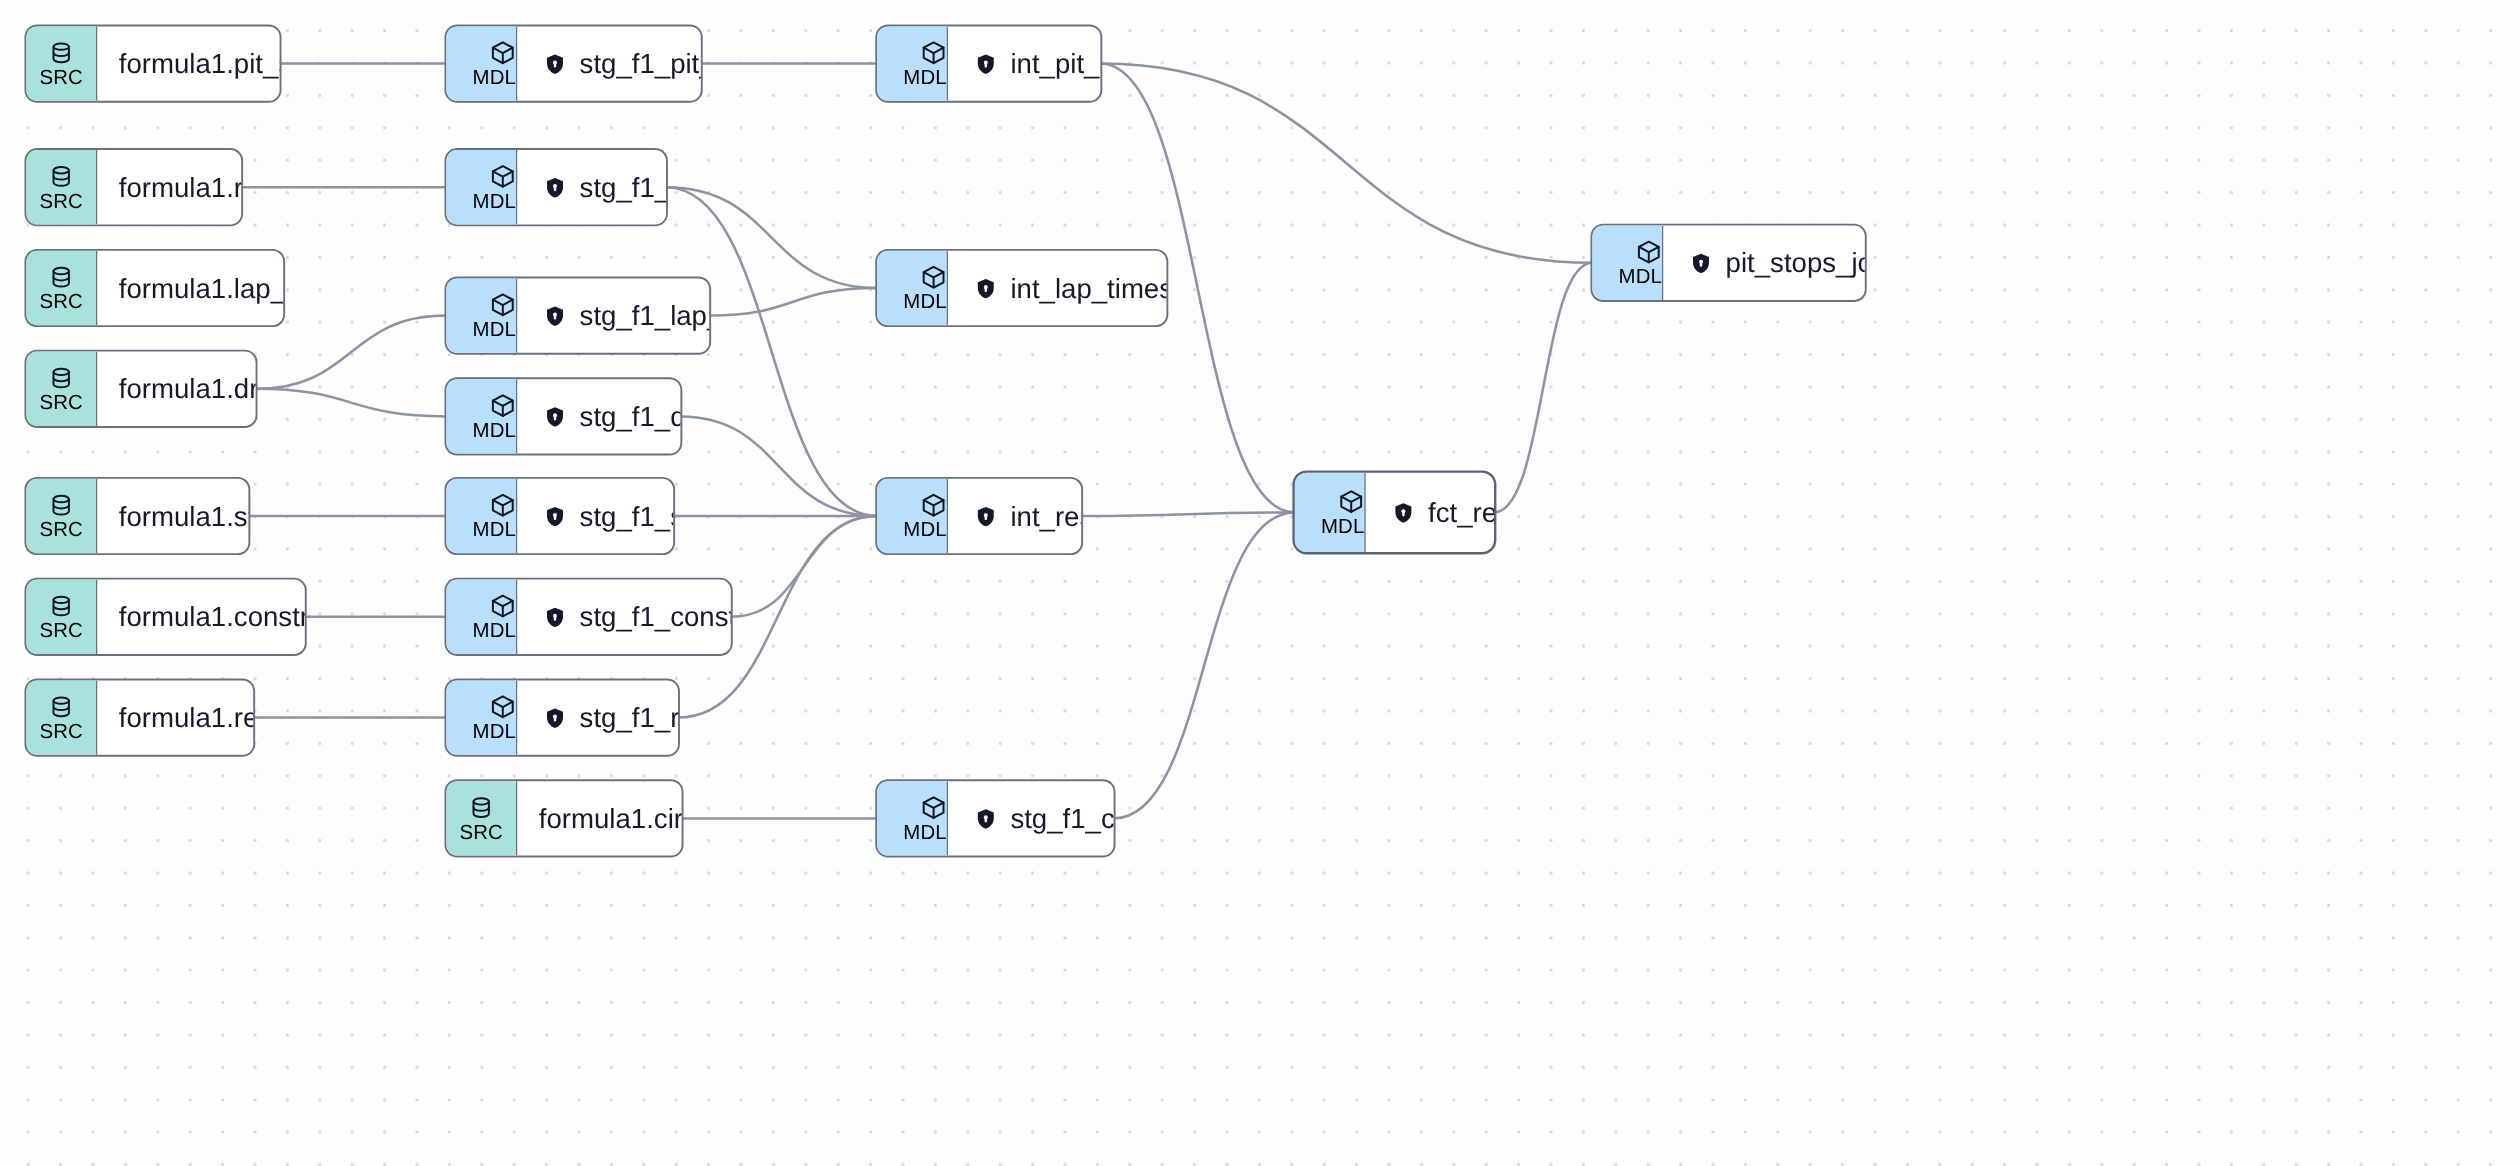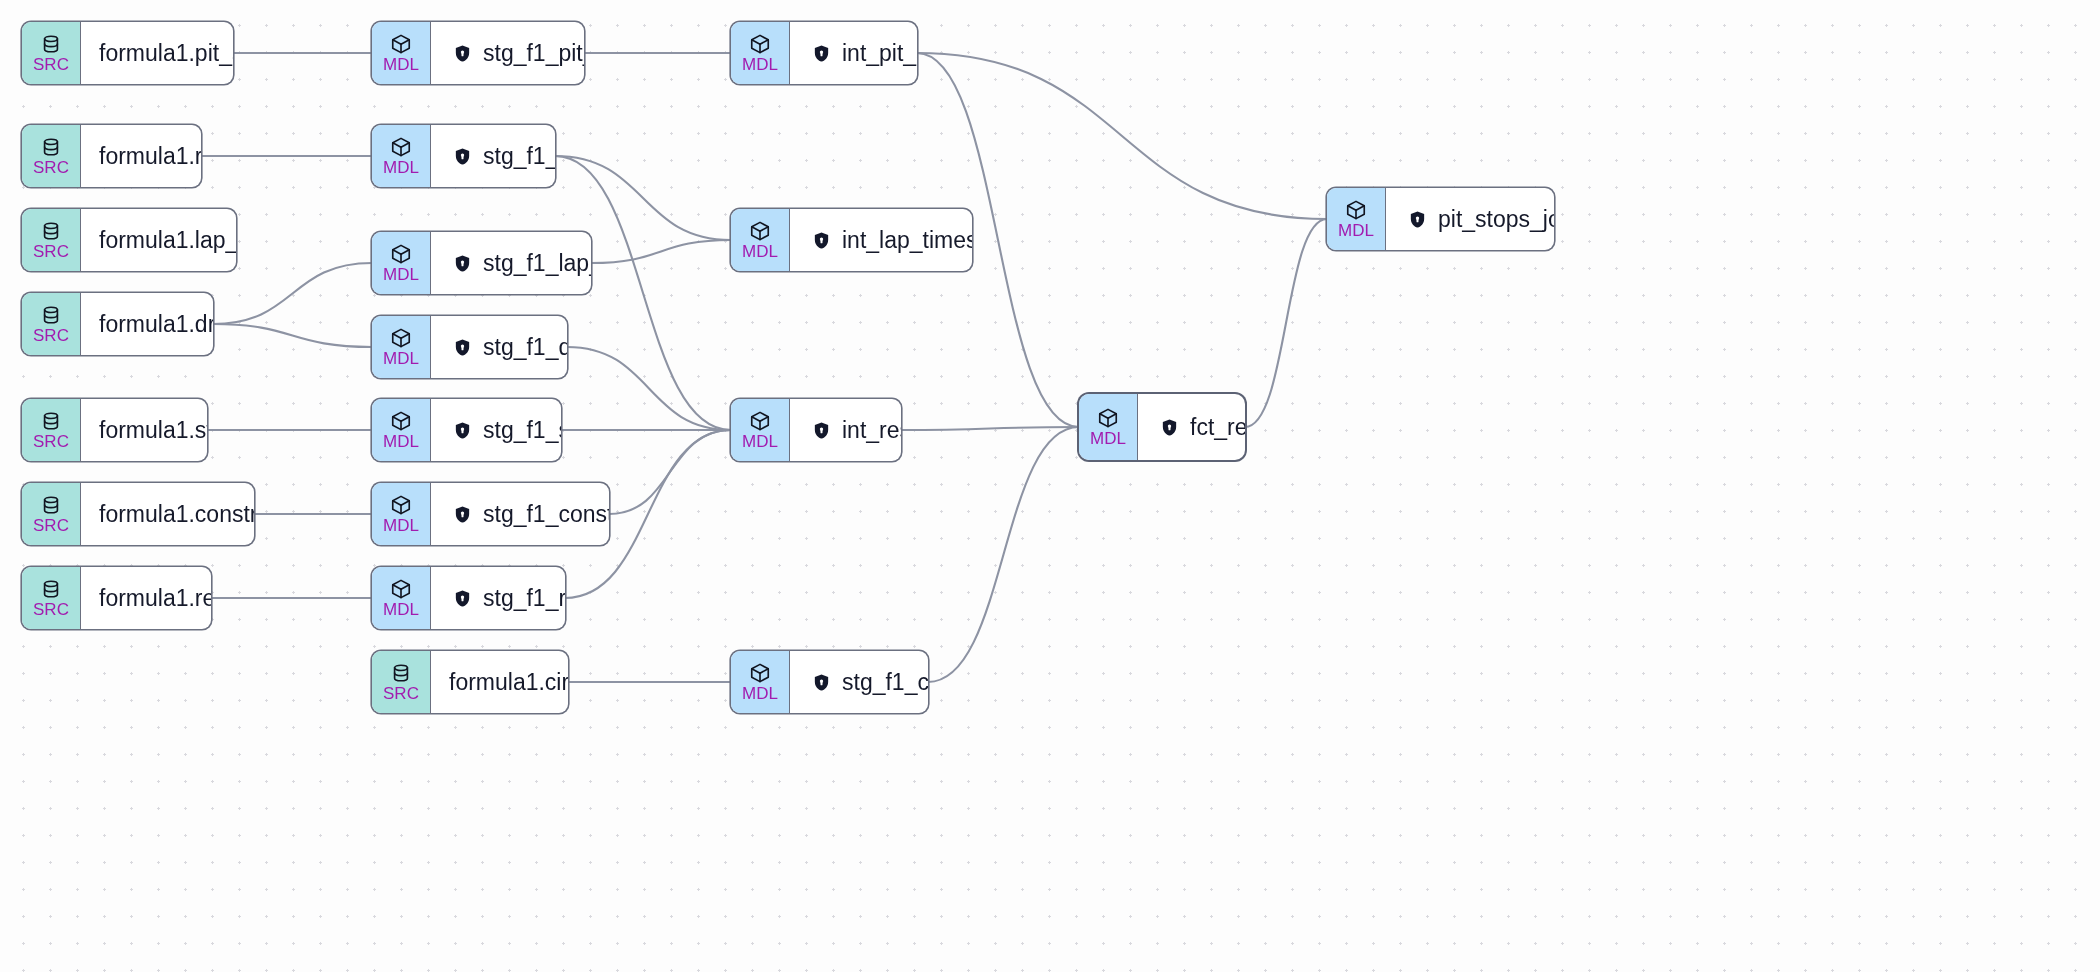--- a/index.html
+++ b/index.html
@@ -48,25 +48,25 @@
     width: 59px;
     flex: 0 0 59px;
     display: flex;
     flex-direction: column;
     align-items: center;
     justify-content: center;
     gap: 1px;
     border-right: 1.6px solid #6b7080;
   }
   .badge.src { background: #a9e2dd; }
-  .badge.mdl { background: #b8dffb; }
+  .badge.mdl { background: #b8dffb; align-items: flex-end; }
   .badge-icon { line-height: 0; }
   .badge-text {
     font-size: 17px;
-    color: #a21caf;
+    color: #000000;
     letter-spacing: 0.1px;
     line-height: 1;
   }
   .node-body {
     flex: 1 1 auto;
     display: flex;
     align-items: center;
     gap: 11px;
     padding: 0 20px 0 18px;
     white-space: nowrap;

